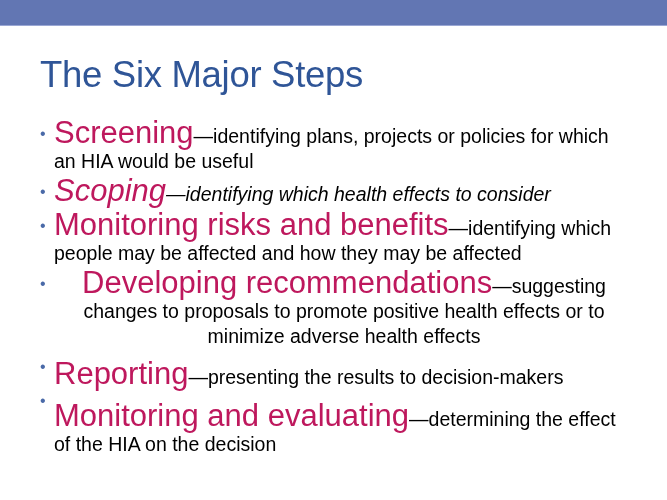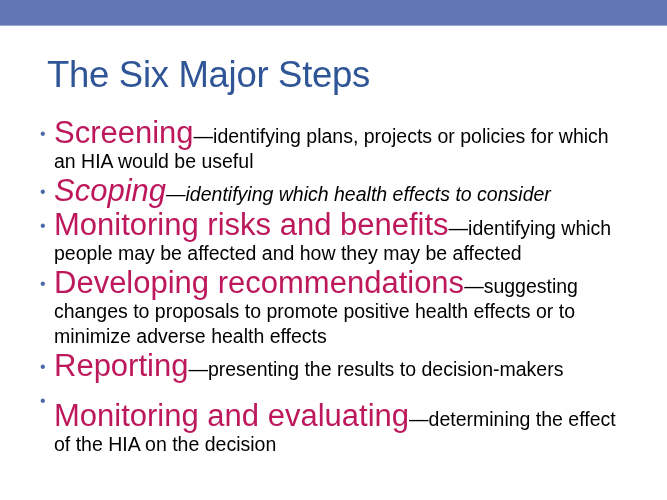--- a/index.html
+++ b/index.html
@@ -8,21 +8,21 @@
     background: #ffffff;
     font-family: "Liberation Sans", sans-serif;
     position: relative;
   }
   .top-bar {
     position: absolute; left: 0; top: 0; width: 667px; height: 25px;
     background: #6276b3;
     border-bottom: 1px solid #9aa7d4;
   }
   .title {
-    position: absolute; left: 47px; top: 53px;
+    position: absolute; left: 40px; top: 53px;
     margin: 0; font-weight: normal;
     font-size: 36.5px; line-height: 44px;
     color: #2f5597;
     letter-spacing: -0.3px;
     white-space: nowrap;
   }
   .bullets {
     position: absolute; left: 0; top: 0; margin: 0; padding: 0; list-style: none;
   }
   .bullet {
@@ -56,23 +56,23 @@
   <li class="bullet" style="top:178px;">
     <span class="bullet-dot" style="top:5px;">•</span>
     <div class="bullet-text" style="top:0;font-style:italic;"><span class="term">Scoping</span><span class="desc">—</span><span class="desc">identifying which health effects to consider</span></div>
   </li>
   <li class="bullet" style="top:212px;">
     <span class="bullet-dot" style="top:5px;">•</span>
     <div class="bullet-text" style="top:0;"><span class="term">Monitoring risks and benefits</span><span class="desc">—</span><span class="desc">identifying which people may be affected and how they may be affected</span></div>
   </li>
   <li class="bullet" style="top:270px;">
     <span class="bullet-dot" style="top:5px;">•</span>
-    <div class="bullet-text" style="top:0;"><span class="term">Developing recommendations</span><span class="desc">—</span><span class="desc">suggesting changes to proposals to promote positive health effects or to minimize adverse health effects</span></div>
+    <div class="bullet-text" style="top:0;text-align:center;"><span class="term">Developing recommendations</span><span class="desc">—</span><span class="desc">suggesting changes to proposals to promote positive health effects or to minimize adverse health effects</span></div>
   </li>
   <li class="bullet" style="top:353px;">
     <span class="bullet-dot" style="top:5px;">•</span>
-    <div class="bullet-text" style="top:0;"><span class="term">Reporting</span><span class="desc">—</span><span class="desc">presenting the results to decision-makers</span></div>
+    <div class="bullet-text" style="top:8px;"><span class="term">Reporting</span><span class="desc">—</span><span class="desc">presenting the results to decision-makers</span></div>
   </li>
   <li class="bullet" style="top:387px;">
     <span class="bullet-dot" style="top:5px;">•</span>
     <div class="bullet-text" style="top:16px;"><span class="term">Monitoring and evaluating</span><span class="desc">—</span><span class="desc">determining the effect of the HIA on the decision</span></div>
   </li>
 </ul>
 
 </body></html>

